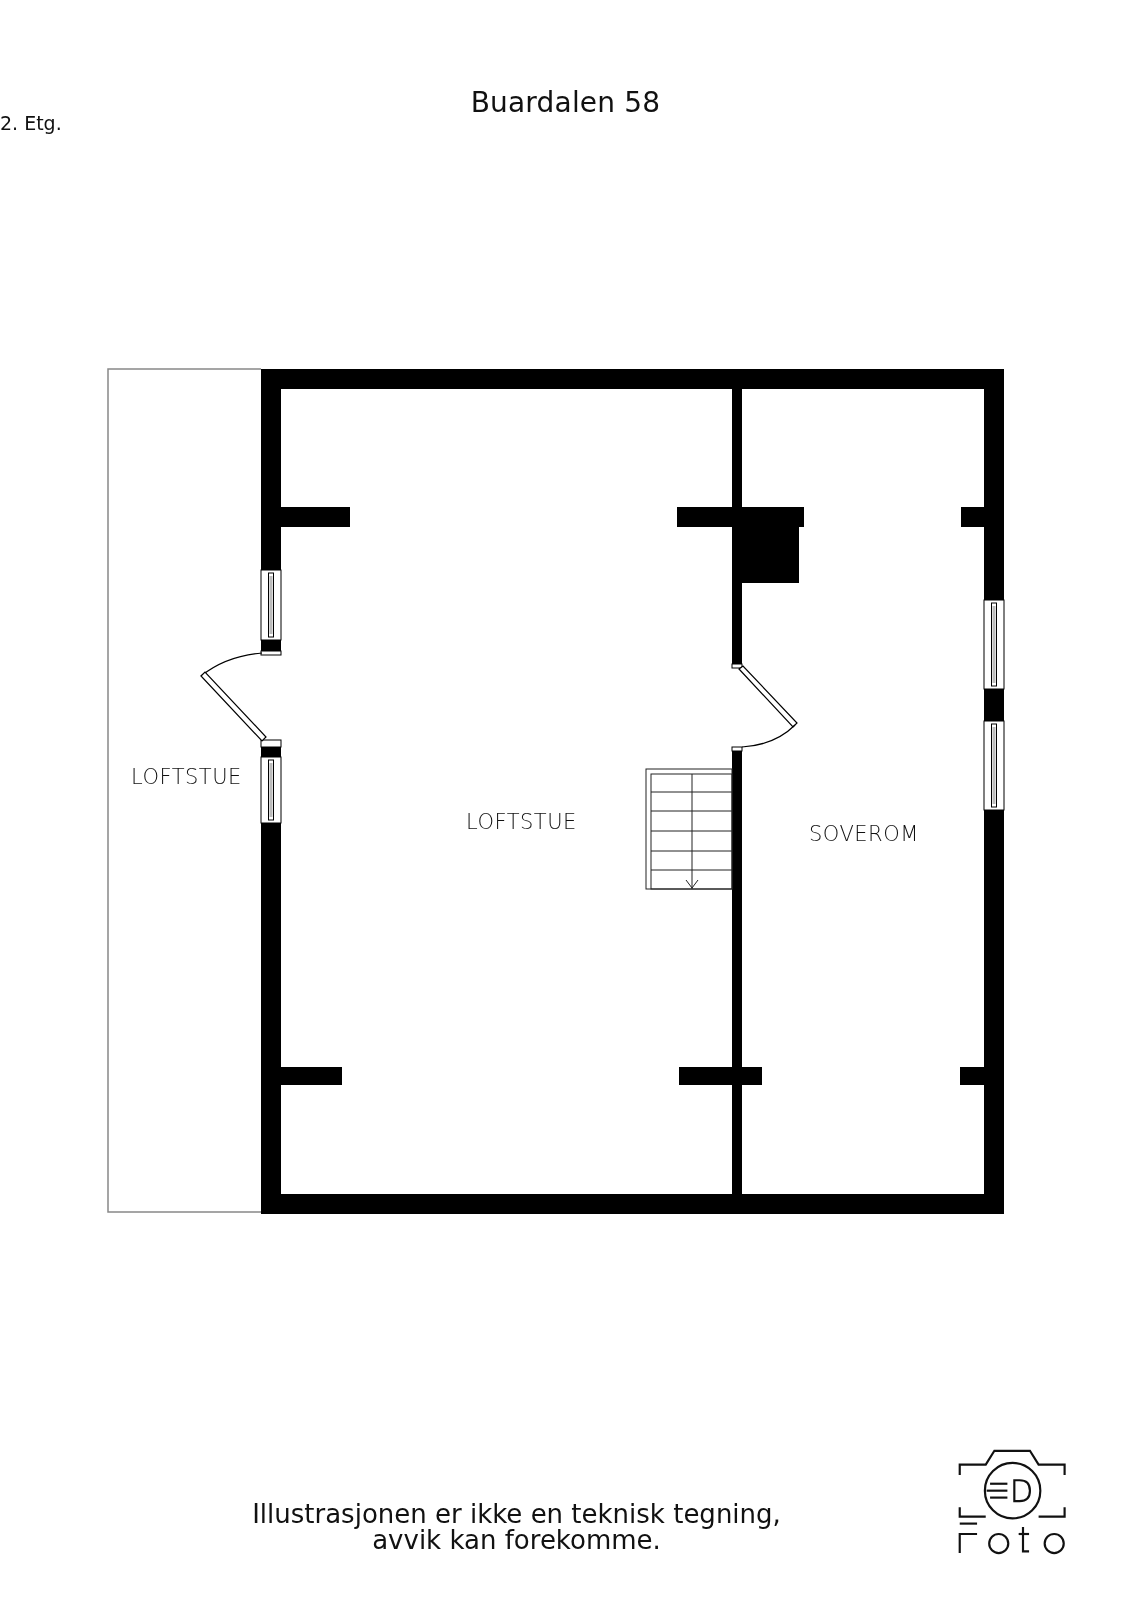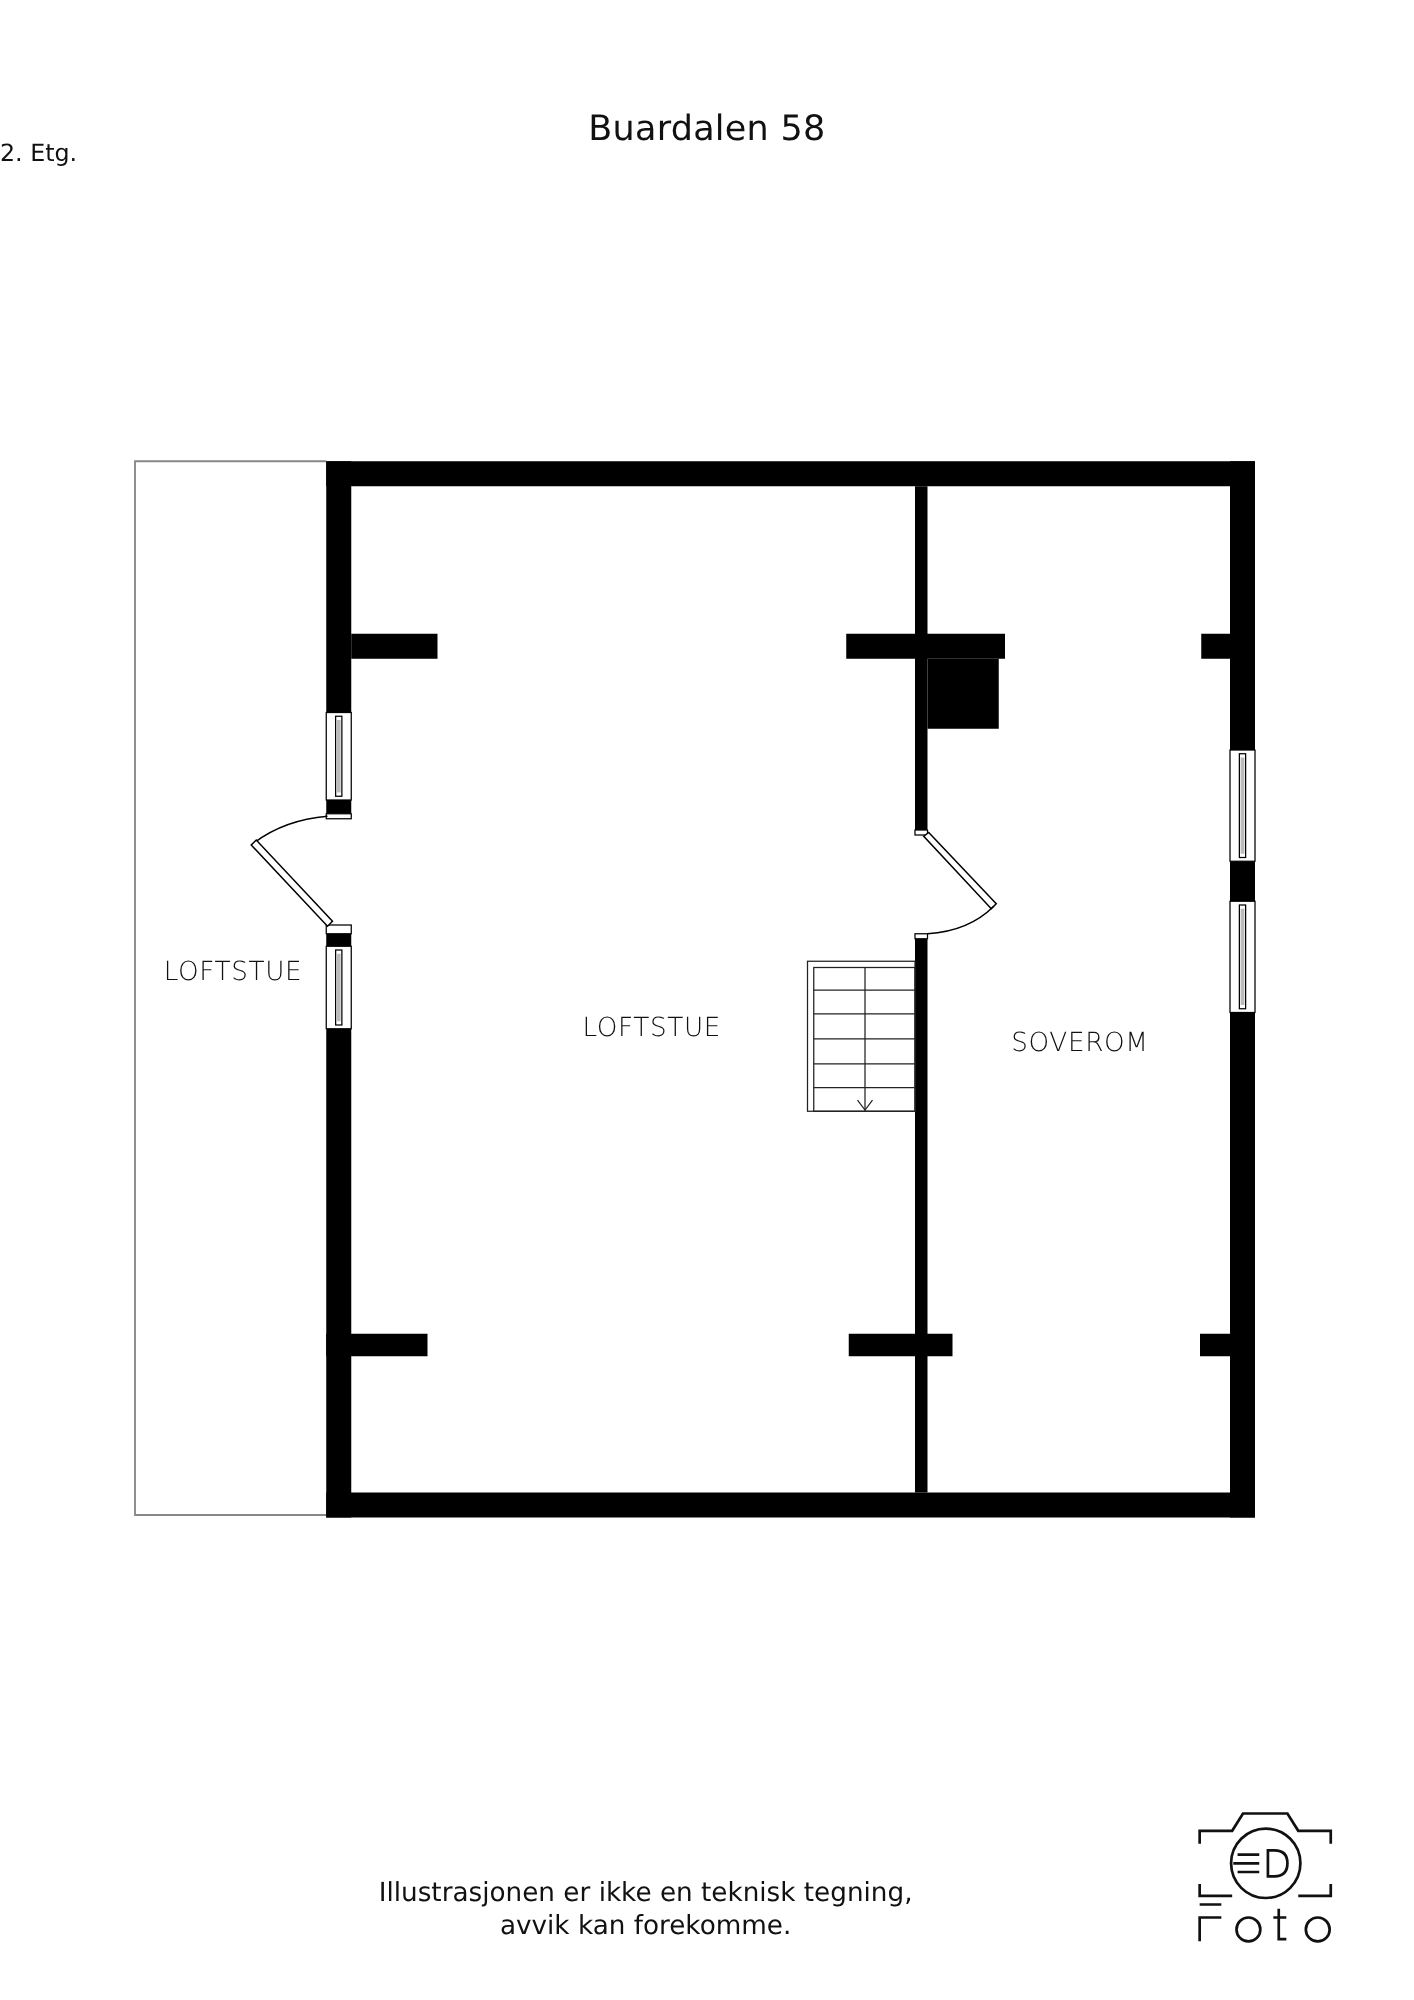--- a/index.html
+++ b/index.html
@@ -5,21 +5,21 @@
   html, body { margin: 0; padding: 0; background: #ffffff; }
   body { width: 1131px; height: 1600px; position: relative; overflow: hidden;
          font-family: "DejaVu Sans", "Liberation Sans", sans-serif; color: #111; }
   .title { position: absolute; left: 0; width: 1131px; top: 60px; text-align: center;
            font-size: 28px; letter-spacing: 0.2px; margin-top: 26px; }
   .subtitle { position: absolute; left: 0; width: 1131px; top: 112px; text-align: left;
               font-size: 19px; }
   .plan { position: absolute; left: 0; top: 0; }
   .room-label { position: absolute; font-size: 21px; letter-spacing: 0.5px; font-weight: 300; }
   .disclaimer { position: absolute; left: 0; width: 1033px; top: 1501px; text-align: center;
-                font-size: 21px; line-height: 26px; }
+                font-size: 26px; line-height: 26px; }
   .logo { position: absolute; left: 945px; top: 1430px; width: 130px; height: 130px; }
 </style>
 </head>
 <body>
 
 <div class="title">Buardalen 58</div>
 <div class="subtitle">2. Etg.</div>
 
 <svg class="plan" width="1131" height="1600" viewBox="0 0 1131 1600" xmlns="http://www.w3.org/2000/svg">
 

